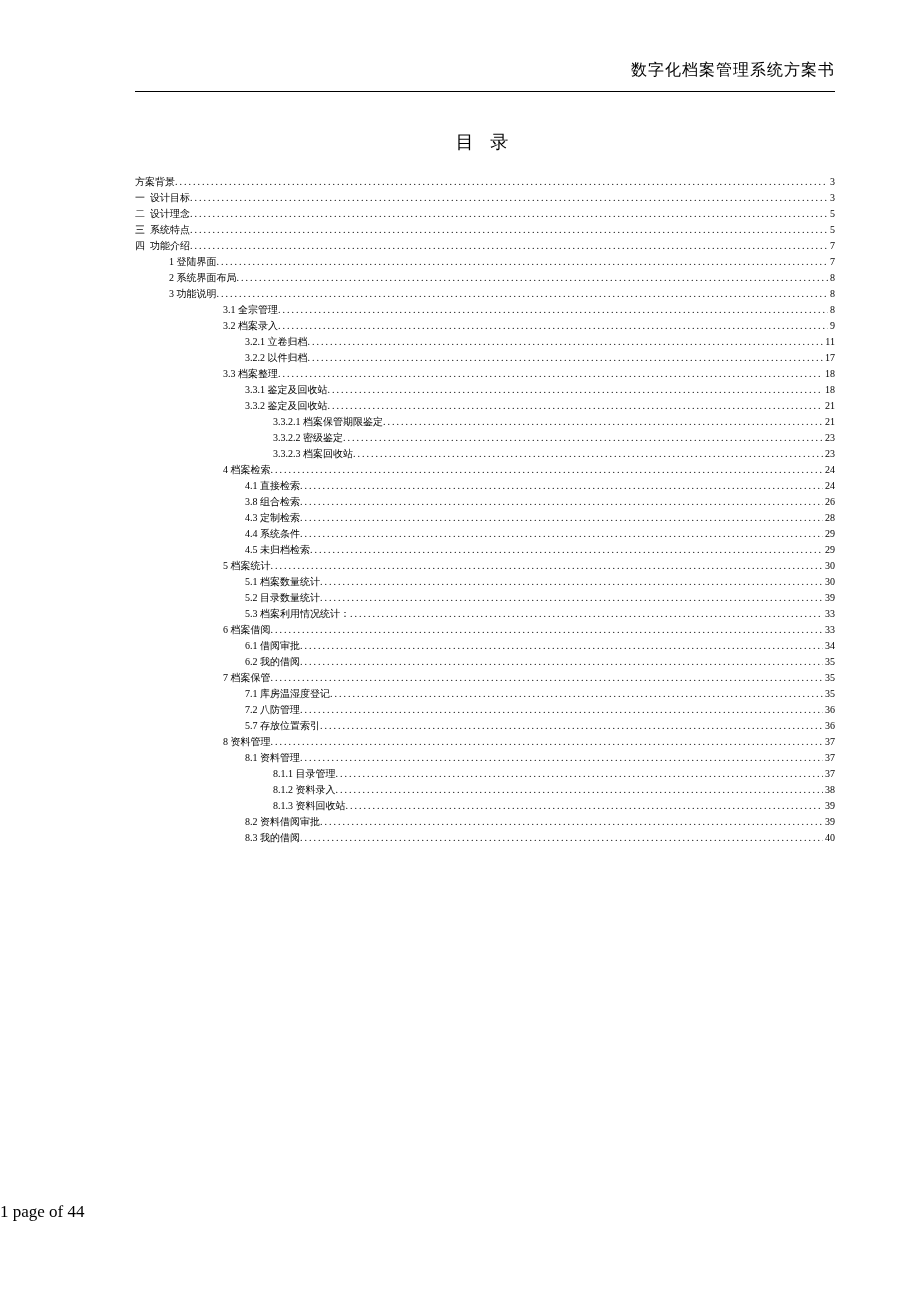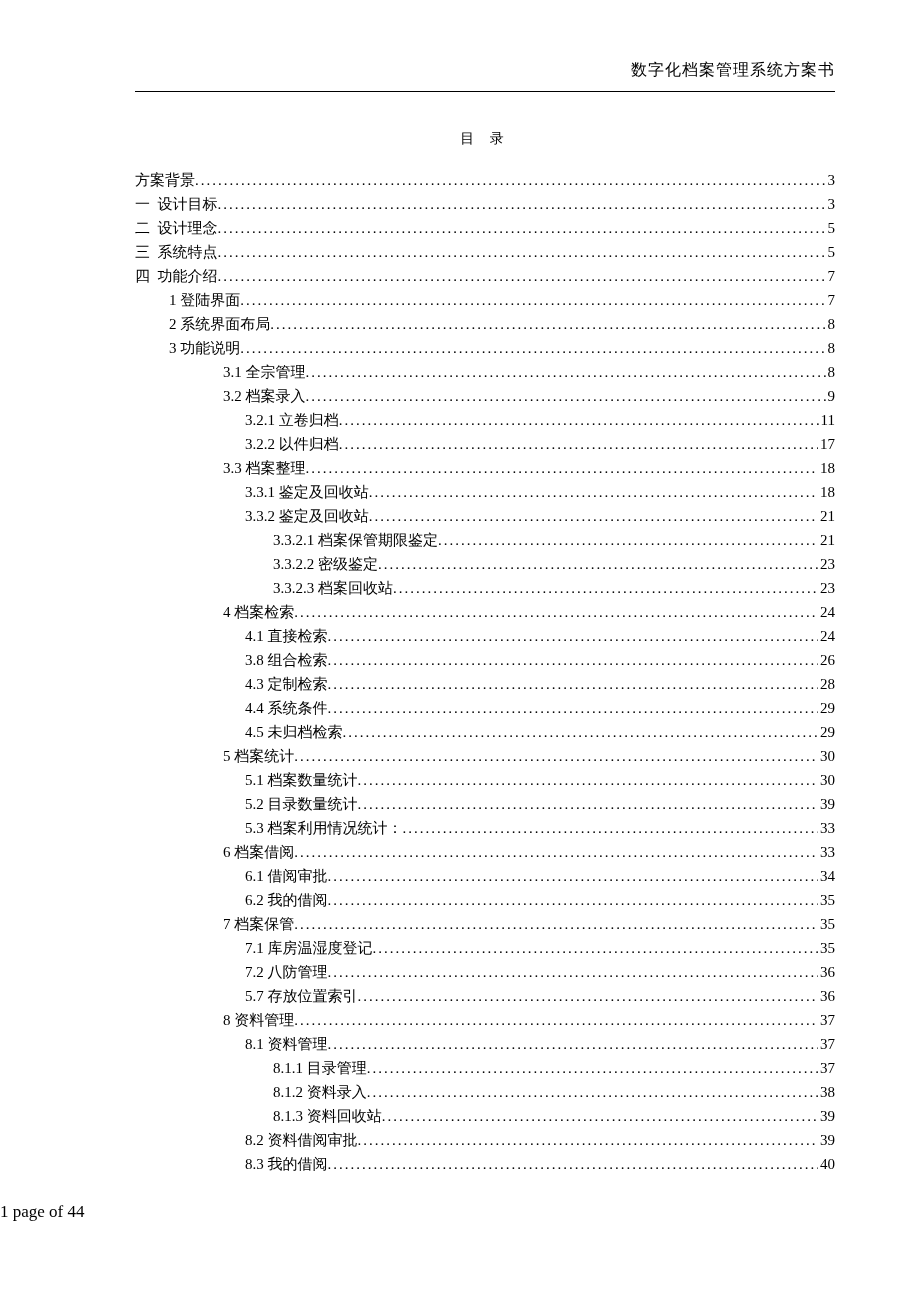--- a/index.html
+++ b/index.html
@@ -22,27 +22,27 @@
     margin-bottom: 0;
   }
   .doc-header {
     text-align: right;
     font-size: 16px;
     letter-spacing: 1px;
     padding-bottom: 4px;
   }
   .toc-title {
     text-align: center;
-    font-size: 14px;
+    font-size: 18px;
     letter-spacing: 6px;
     margin-top: 38px;
     margin-bottom: 20px;
   }
   .toc {
-    font-size: 15px;
+    font-size: 10px;
   }
   .toc-entry {
     display: flex;
     align-items: baseline;
     line-height: 1.6;
   }
   .toc-label {
     white-space: pre;
     flex: 0 0 auto;
   }

